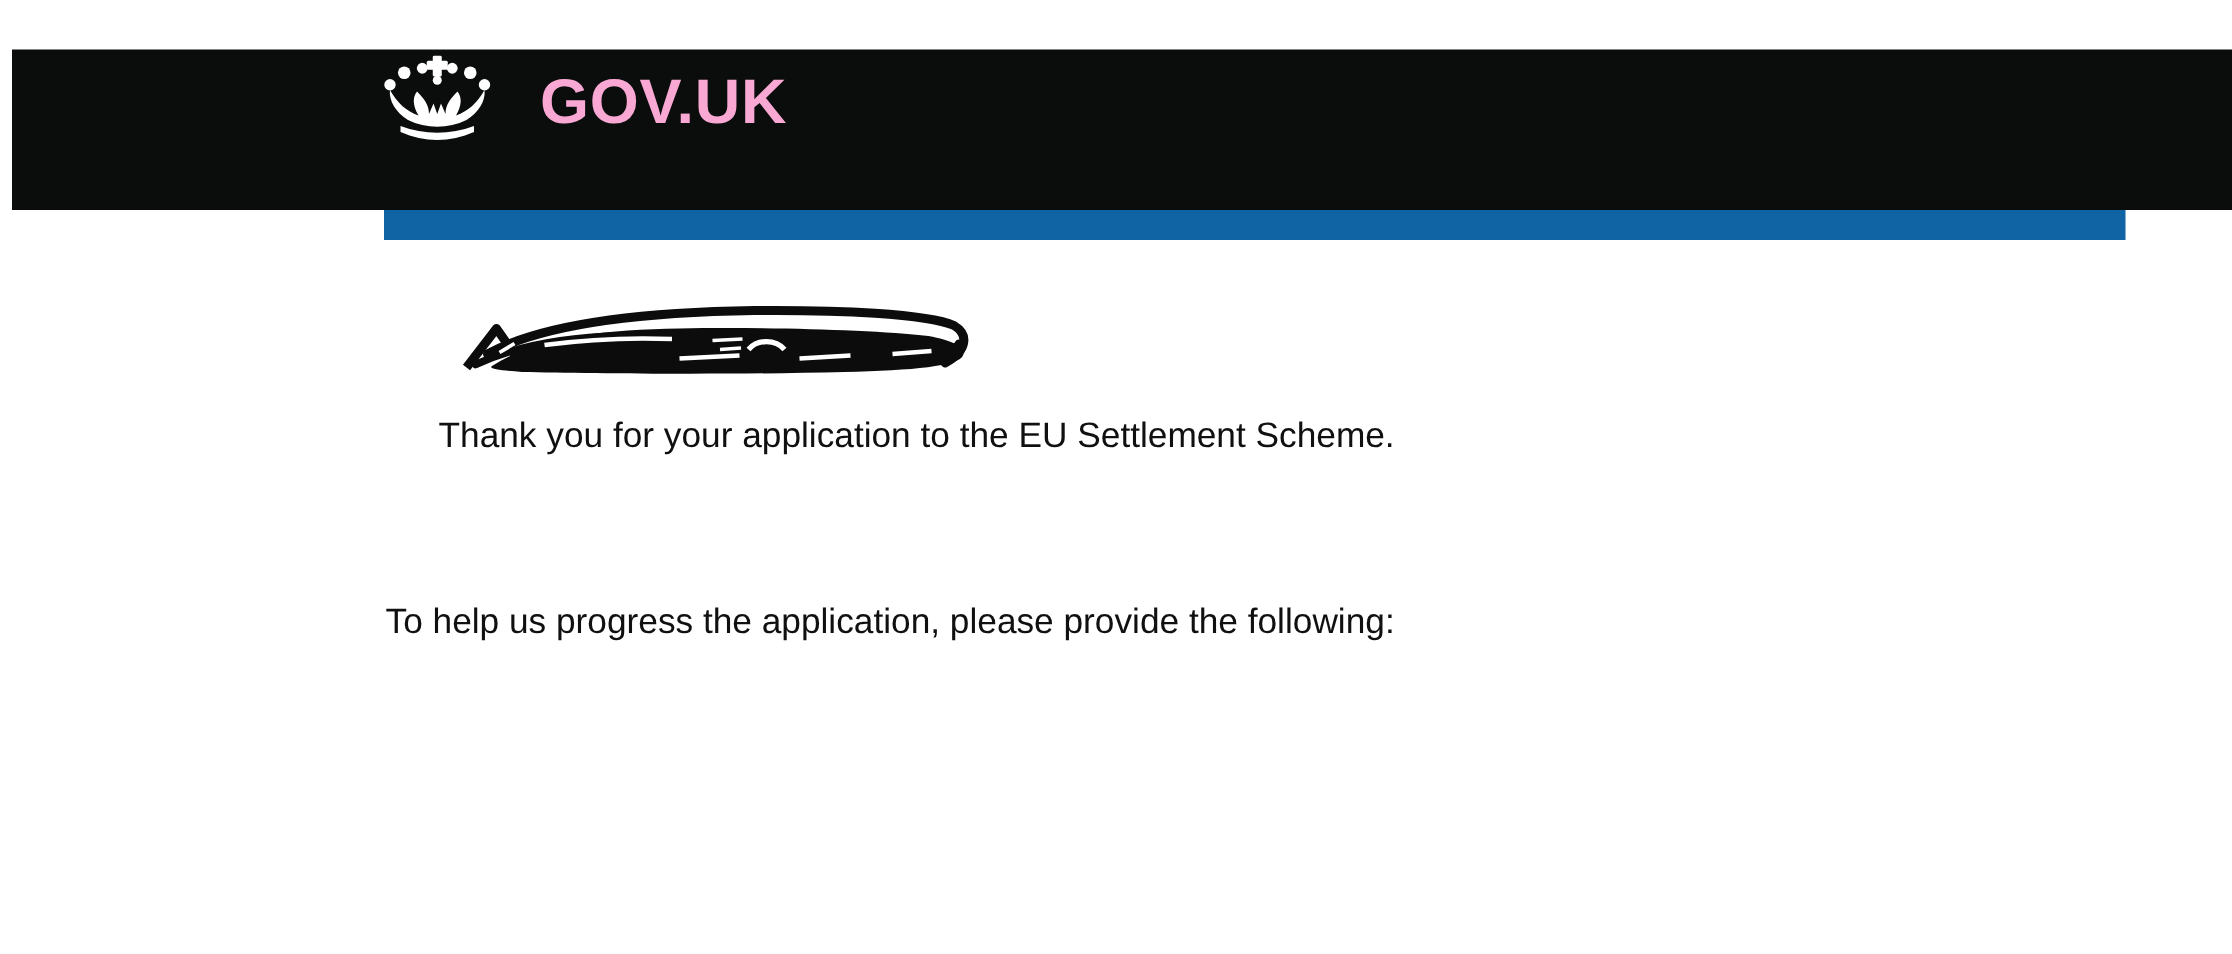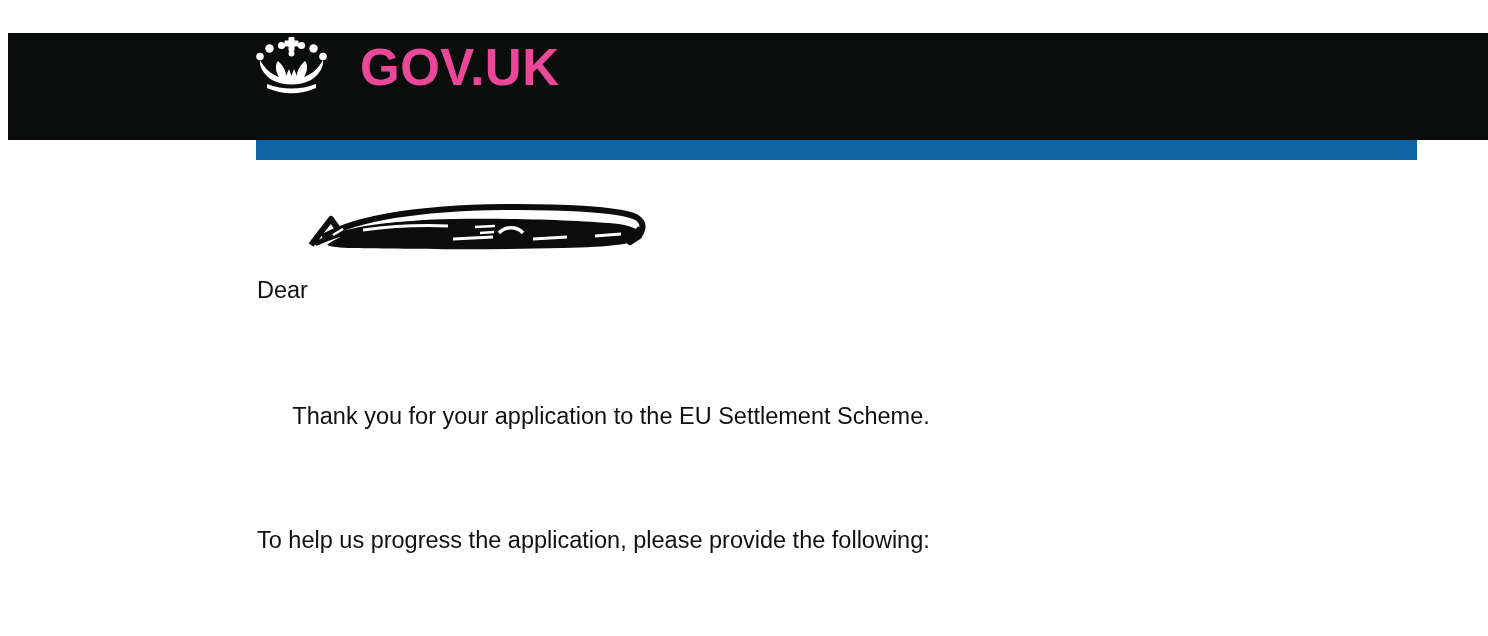--- a/index.html
+++ b/index.html
@@ -16,22 +16,22 @@
     left:8px; right:0; top:33px; height:107px;
     background:#0b0c0c;
   }
   .brand {
     position:absolute;
     left:247px; top:3px; height:63px;
     display:flex; align-items:center; gap:32px;
   }
   .crown { width:73px; height:62px; display:block; }
   .brand-text {
-    color:#ec4899;
-    font-size:51px;
+    color:#f9a8d4;
+    font-size:42px;
     font-weight:bold;
     letter-spacing:0.5px;
     line-height:62px;
   }
   
   .accent-bar {
     position:absolute;
     left:256px; top:140px;
     width:1161px; height:20px;
     background:#1164a4;
@@ -78,21 +78,20 @@
         <path fill="#ffffff" d="M5,23 C10,32 16,37 24,40 C20,33 20,28 23,24 C28,29 31,33 31,39 L34,32 L36.5,39 L39,32 L42,39 C42,33 45,29 50,24 C53,28 53,33 49,40 C57,37 63,32 68,23 C69,30 64,38 56,43 C44,49 29,49 17,43 C9,38 4,30 5,23 Z"></path>
         <path fill="#ffffff" d="M12,47 C28,53 45,53 61,47 L61,51 C45,58 28,58 12,51 Z"></path>
       </svg>
       <span class="brand-text">GOV.UK</span>
     </div>
   </header>
 
   <div class="accent-bar"></div>
 
   <main class="letter">
-    <p class="mb-a"><span>Dear</span></p>
     <p class="mb-b">Thank you for your application to the EU Settlement Scheme.</p>
     <p class="mb-c">To help us progress the application, please provide the following:</p>
     
     
     
   </main>
 
   <svg class="scribble" viewBox="0 0 346 47" aria-hidden="true">
 
     <path d="M25,41 C55,22 95,17 150,16 C210,15 280,17 316,21 C333,24 341,29 339,34 C336,41 306,44 260,45 C180,47 90,46 45,45 C32,44 22,43 25,41 Z" fill="#0c0c0c"></path>

